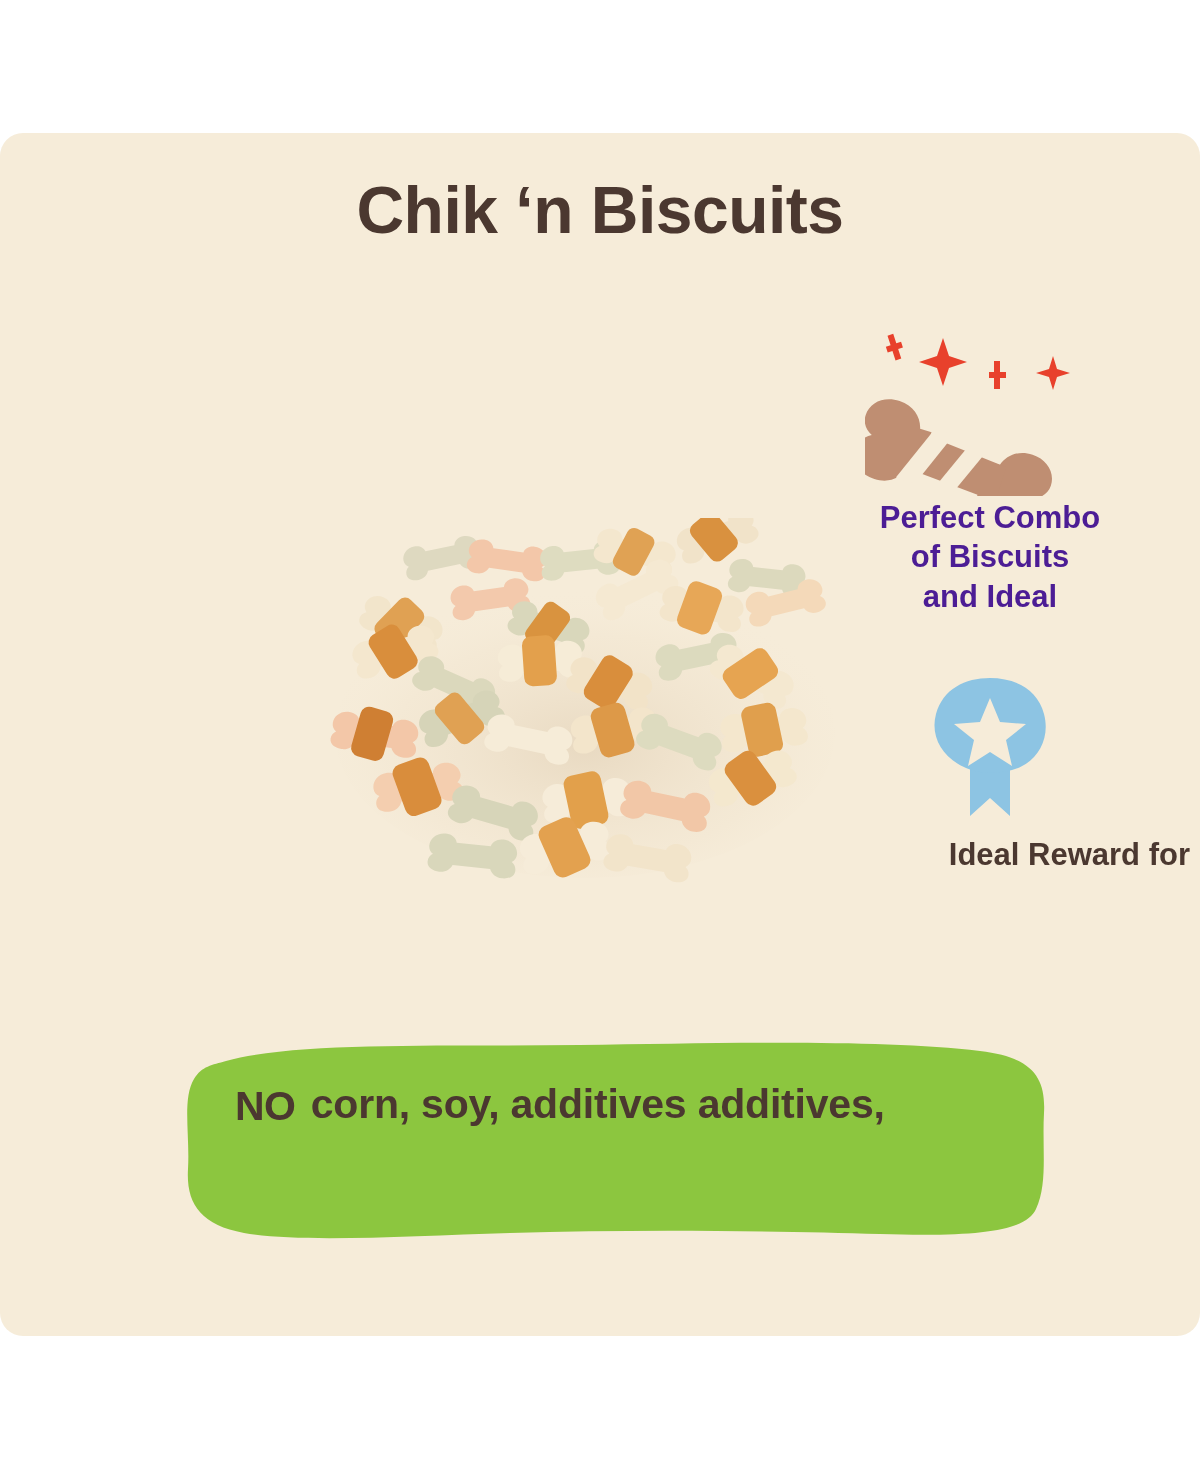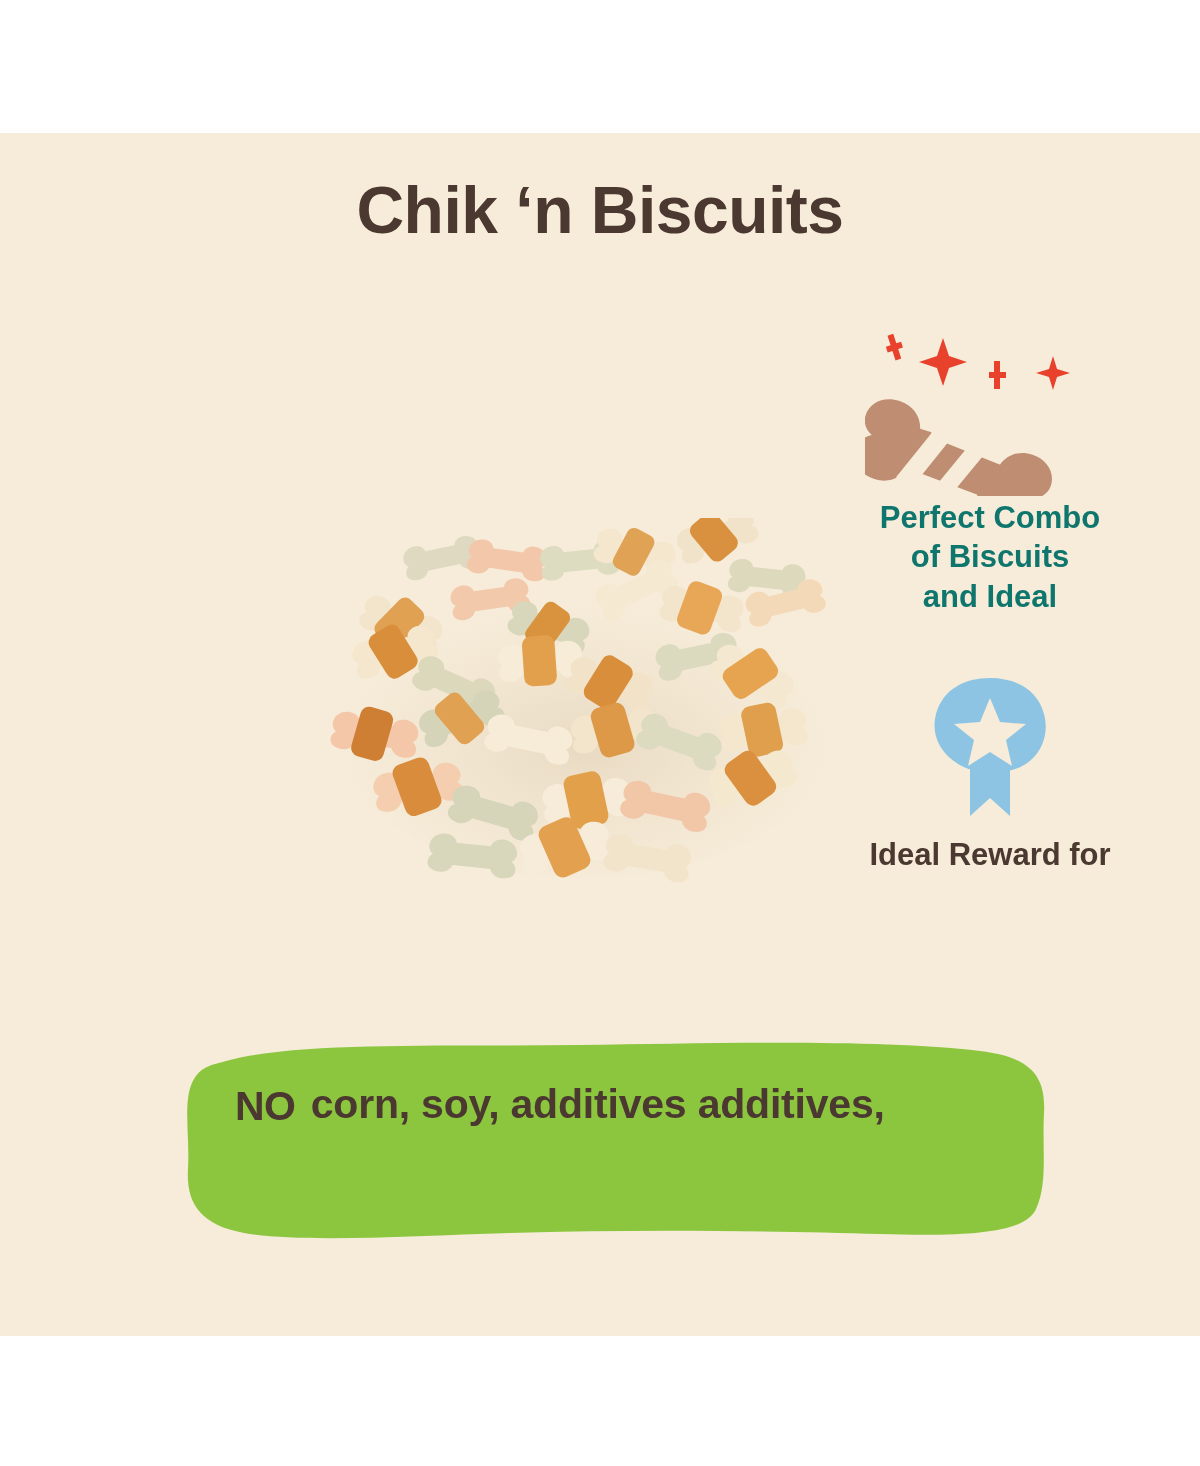--- a/index.html
+++ b/index.html
@@ -25,20 +25,21 @@
 
   
   .stage {
     position: absolute;
     left: 0;
     top: 133px;
     width: 1200px;
     height: 1203px;
     background: #f6ecd9;
     overflow: hidden;
+    border-radius: 23px;
   }
 
   
   .title {
     position: absolute;
     left: 0;
     top: 44px;
     width: 1200px;
     text-align: center;
     font-size: 66px;
@@ -96,30 +97,30 @@
     height: 185px;
     display: flex;
     align-items: center;
     justify-content: center;
   }
   .bone-wrap svg { display: block; }
   .feat-tr .caption {
     font-size: 31px;
     font-weight: 700;
     line-height: 1.27;
-    color: #0f766e;
+    color: #4c1d95;
   }
 
   
   .feat-br {
     position: absolute;
     left: 790px;
     top: 533px;
     width: 400px;
-    text-align: center;
+    text-align: right;
   }
   .ribbon-wrap {
     width: 400px;
     height: 165px;
     display: flex;
     align-items: center;
     justify-content: center;
   }
   .ribbon-wrap svg { display: block; }
   .feat-br .caption {

